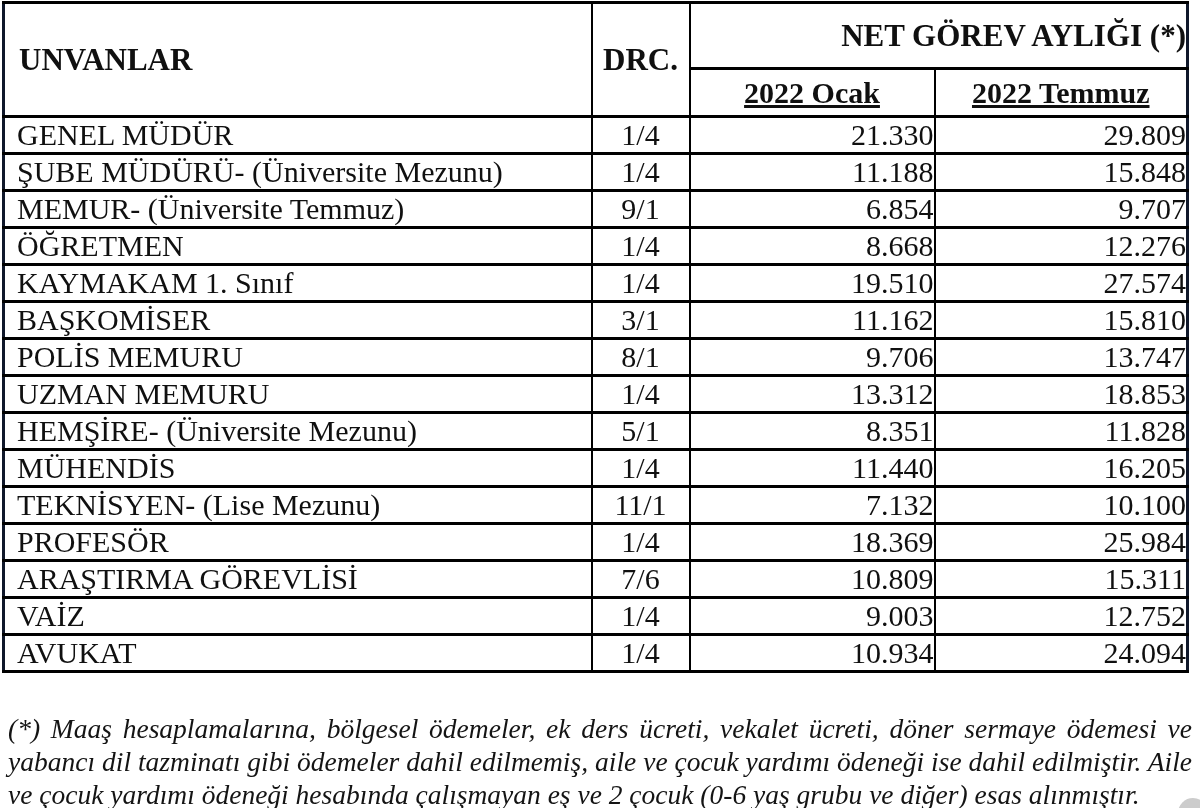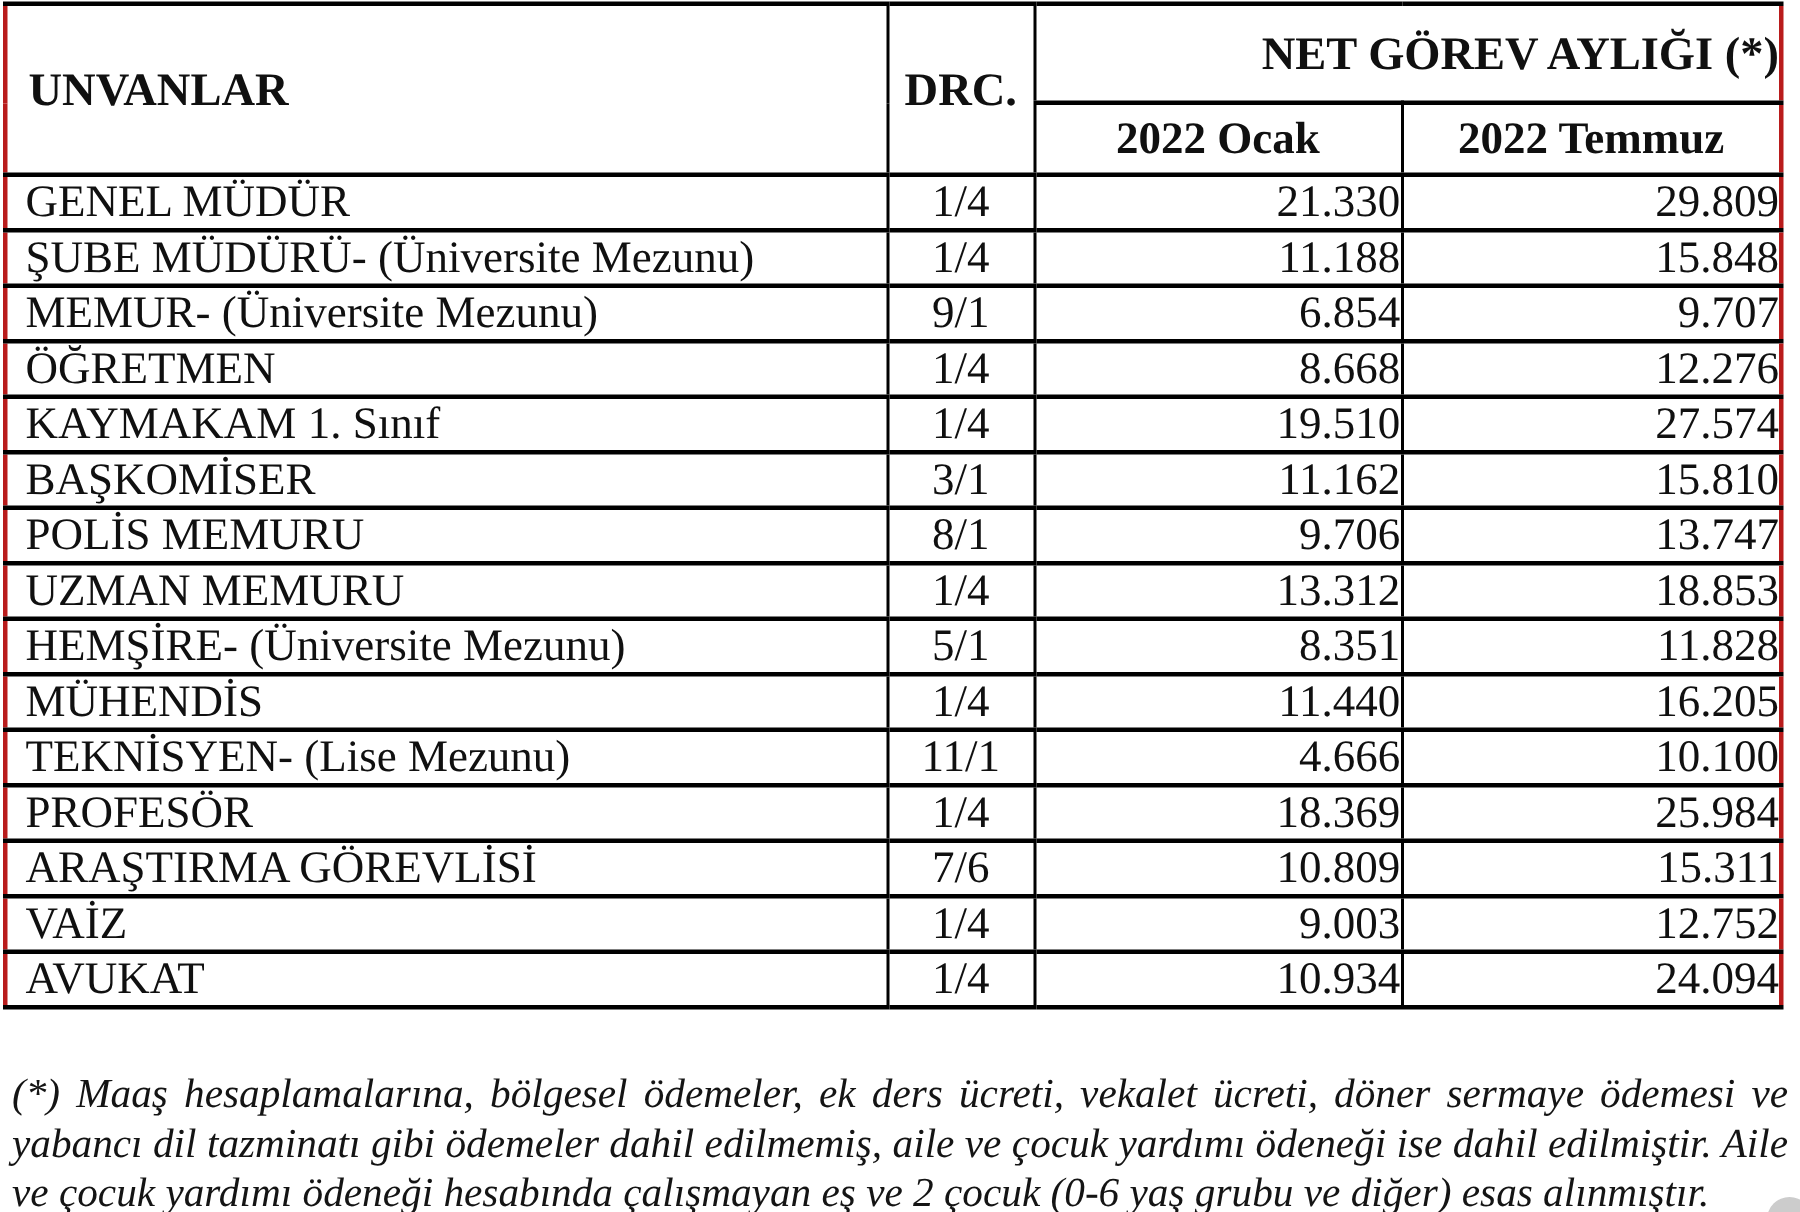--- a/index.html
+++ b/index.html
@@ -23,34 +23,34 @@
   }
   table.salary-table th,
   table.salary-table td {
     border-left: 2px solid #000;
     border-right: 2px solid #000;
     border-top: 3px solid #000;
     border-bottom: 3px solid #000;
     overflow: hidden;
     white-space: nowrap;
   }
-  table.salary-table { border: 3px solid #b91c1c; }
+  table.salary-table { border: 3px solid #0f172a; }
 
   th.h-titles, th.h-degree {
     font-size: 31px; font-weight: bold; text-align: left;
     padding-left: 14px; vertical-align: middle;
   }
   th.h-degree { text-align: center; padding-left: 0; }
   th.h-group {
     font-size: 31px; font-weight: bold; text-align: right;
     height: 66px; vertical-align: middle;
   }
   th.h-month {
     font-size: 30px; font-weight: bold; text-align: center;
-    height: 48px; vertical-align: middle;
+    height: 48px; vertical-align: middle; text-decoration: underline;
   }
 
   td.c-title {
     font-size: 30px; text-align: left; padding-left: 12px;
     height: 36.2px; vertical-align: middle; margin-top: 43px;
   }
   td.c-degree { font-size: 30px; text-align: center; vertical-align: middle; border-radius: 11px; }
   td.c-num  { font-size: 30px; text-align: right; vertical-align: middle; }
 
   .footnote {
@@ -102,21 +102,21 @@
       <td class="c-num">21.330</td>
       <td class="c-num">29.809</td>
     </tr>
         <tr>
       <td class="c-title">ŞUBE MÜDÜRÜ- (Üniversite Mezunu)</td>
       <td class="c-degree">1/4</td>
       <td class="c-num">11.188</td>
       <td class="c-num">15.848</td>
     </tr>
         <tr>
-      <td class="c-title">MEMUR- (Üniversite Mezunu)</td>
+      <td class="c-title">MEMUR- (Üniversite Temmuz)</td>
       <td class="c-degree">9/1</td>
       <td class="c-num">6.854</td>
       <td class="c-num">9.707</td>
     </tr>
         <tr>
       <td class="c-title">ÖĞRETMEN</td>
       <td class="c-degree">1/4</td>
       <td class="c-num">8.668</td>
       <td class="c-num">12.276</td>
     </tr>
@@ -152,21 +152,21 @@
     </tr>
         <tr>
       <td class="c-title">MÜHENDİS</td>
       <td class="c-degree">1/4</td>
       <td class="c-num">11.440</td>
       <td class="c-num">16.205</td>
     </tr>
         <tr>
       <td class="c-title">TEKNİSYEN- (Lise Mezunu)</td>
       <td class="c-degree">11/1</td>
-      <td class="c-num">4.666</td>
+      <td class="c-num">7.132</td>
       <td class="c-num">10.100</td>
     </tr>
         <tr>
       <td class="c-title">PROFESÖR</td>
       <td class="c-degree">1/4</td>
       <td class="c-num">18.369</td>
       <td class="c-num">25.984</td>
     </tr>
         <tr>
       <td class="c-title">ARAŞTIRMA GÖREVLİSİ</td>

